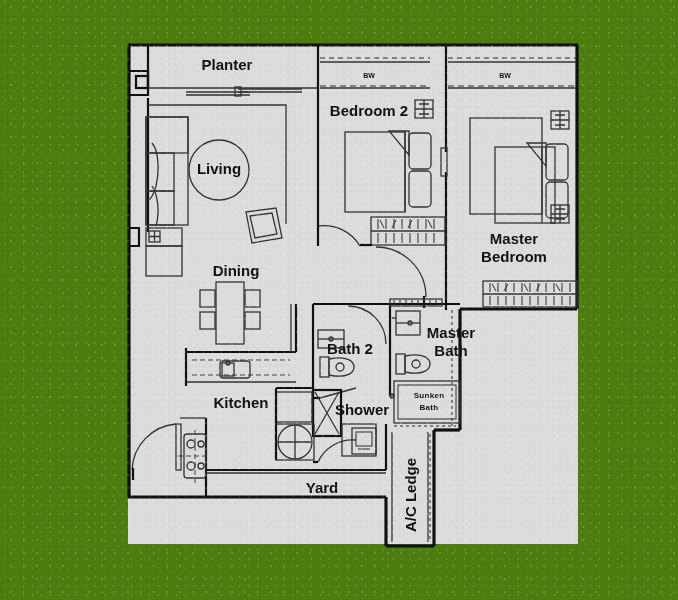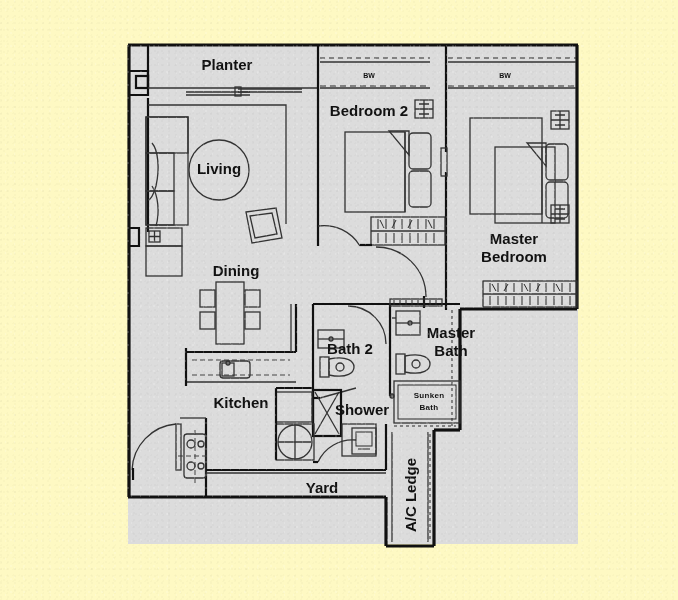--- a/index.html
+++ b/index.html
@@ -1,21 +1,21 @@
 <!DOCTYPE html>
 <html><head>
 <meta charset="utf-8">
 <style>
   html,body{margin:0;padding:0;}
   body{
     width:678px;height:600px;overflow:hidden;
     background:#dcdcdc;
     font-family:"Liberation Sans", sans-serif;
   }
-  #stage{position:relative;width:678px;height:600px;background:#fef9c3;}
+  #stage{position:relative;width:678px;height:600px;background:#4d7c0f;}
   
   #noise{position:absolute;inset:0;pointer-events:none;opacity:.35;
     background-image:
       radial-gradient(circle at 13% 27%, rgba(0,0,0,.06) 0 1px, transparent 1px),
       radial-gradient(circle at 61% 9%, rgba(255,255,255,.5) 0 1px, transparent 1px),
       radial-gradient(circle at 37% 71%, rgba(0,0,0,.05) 0 1px, transparent 1px),
       radial-gradient(circle at 84% 54%, rgba(255,255,255,.45) 0 1px, transparent 1px),
       radial-gradient(circle at 22% 88%, rgba(0,0,0,.05) 0 1px, transparent 1px);
     background-size:7px 7px,9px 9px,11px 11px,13px 13px,6px 6px;
   }

